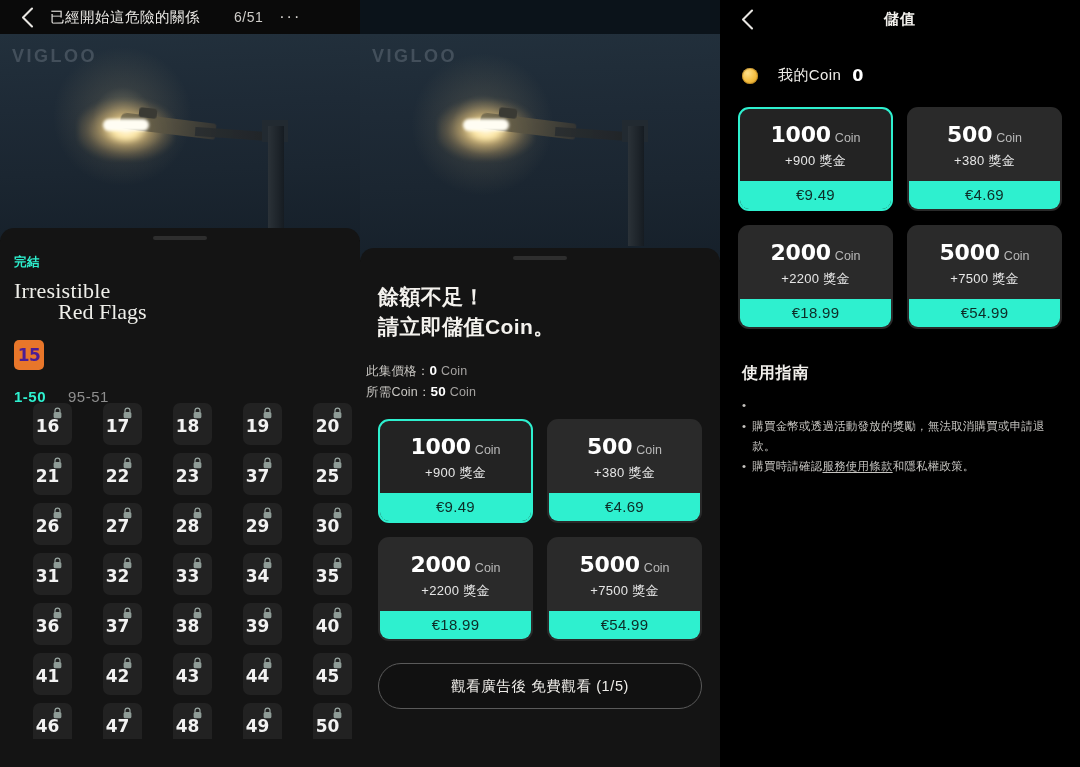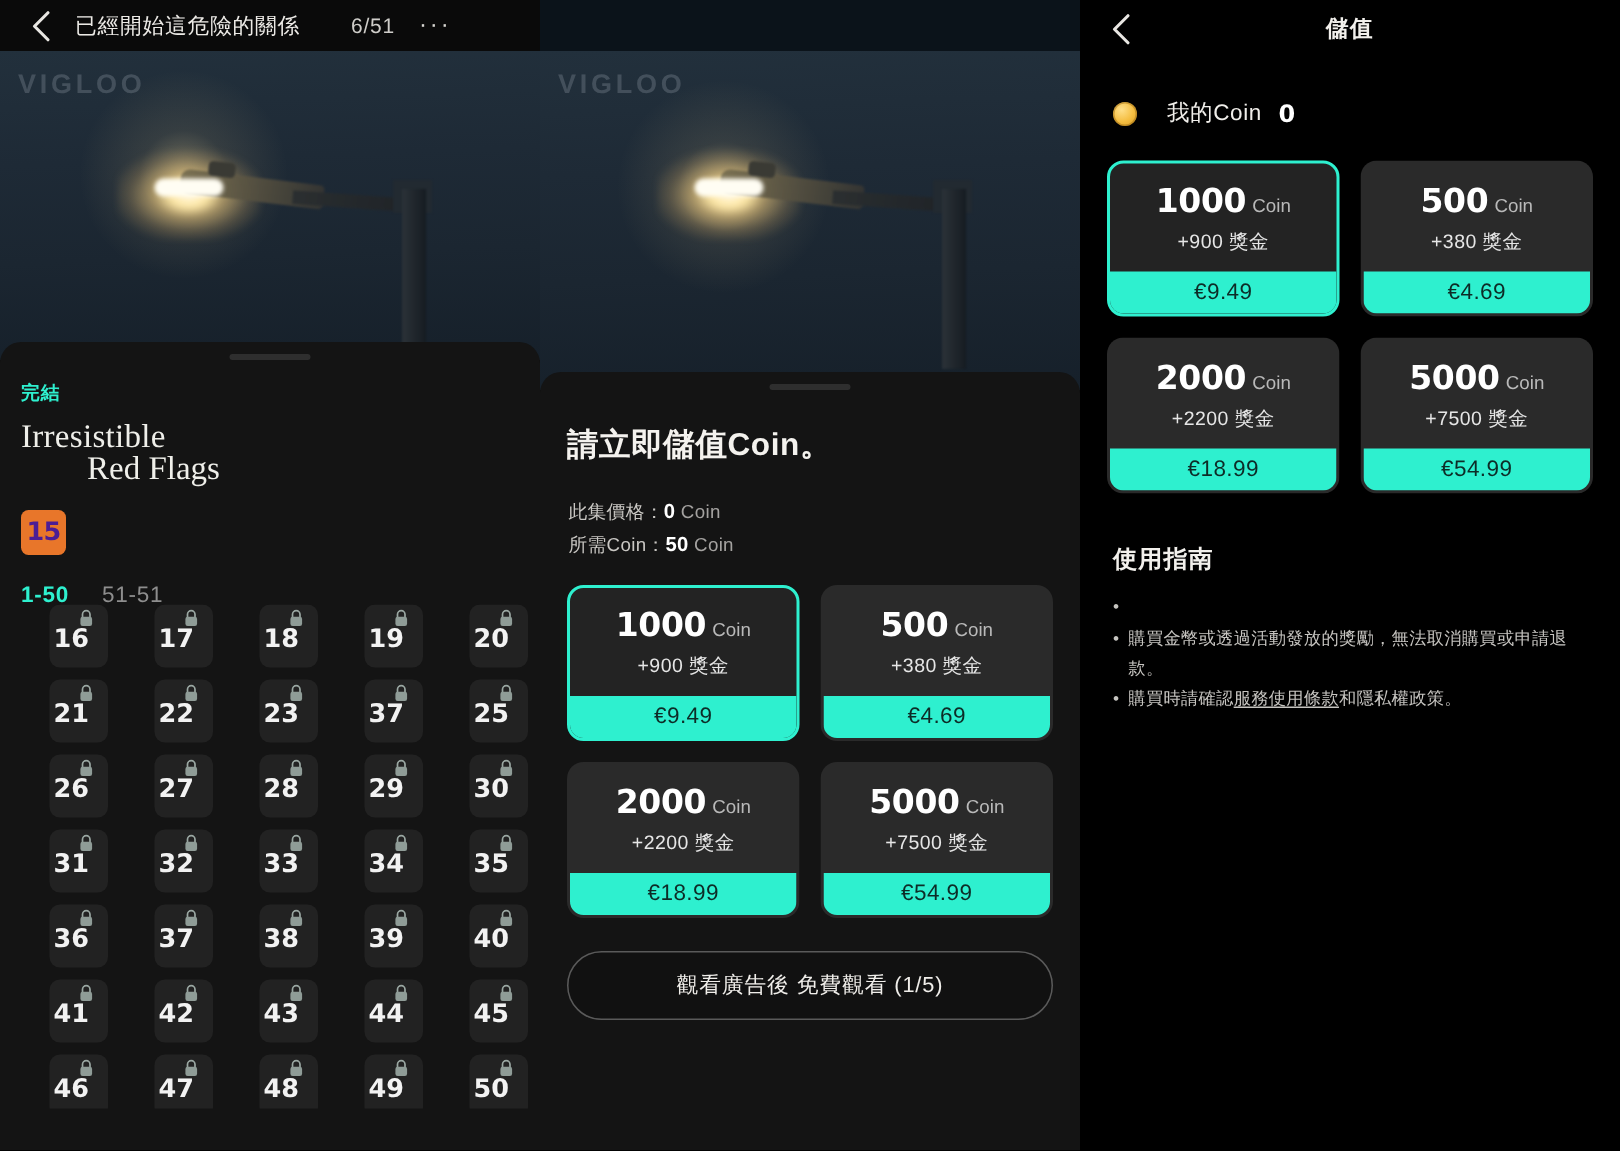--- a/index.html
+++ b/index.html
@@ -124,21 +124,21 @@
     position:relative; left:-5px; top:2px; font-family:"DejaVu Sans",sans-serif;
   }
   .lock{ position:absolute; right:9px; top:3px; }
 
   
   .mid-head{ margin:22px 0 0 18px; }
   .mid-head .mh{
     display:block; color:#f4f2ee; font-size:21px; font-weight:700; line-height:1.42;
     letter-spacing:.4px;
   }
-  .price-lines{ margin:18px 0 0 19px; }
+  .price-lines{ margin:18px 0 0 6px; }
   .price-line{ color:#c9c7c3; font-size:12.5px; line-height:1.62; letter-spacing:.2px;}
   .price-line b{ color:#ffffff; font-weight:700; font-size:13.5px; }
   .price-line .unit{ color:#a4a2a0; }
 
   
   .coin-grid{ display:grid; grid-template-columns:1fr 1fr; gap:14px 14px; }
   .coin-grid-mid{ margin:16px 18px 0 18px; }
   .coin-grid-right{ margin:0 18px 0 18px; }
 
   .coin-card{
@@ -220,21 +220,21 @@
 
       <div class="series-title">
         <span class="l1"><span class="title-w">Irresistible</span></span>
         <span class="l2"><span class="title-w">Red Flags</span></span>
       </div>
 
       <div class="age-badge">15</div>
 
       <div class="range-tabs">
         <div class="range-tab active">1-50</div>
-        <div class="range-tab">51-51</div>
+        <div class="range-tab">95-51</div>
       </div>
 
       <div class="ep-grid" id="ep-grid" style="margin-top: -2px;">
           <div class="ep-tile">
             <span class="num">16</span>
             <span class="lock"><svg width="11" height="13" viewBox="0 0 11 13" fill="none">
                 <path d="M3 5.2V3.6a2.5 2.5 0 0 1 5 0v1.6" stroke="#9aa7a2" stroke-width="1.15" stroke-linecap="round"></path>
                 <rect x="1.6" y="5.1" width="7.8" height="6.2" rx="1.5" fill="#8f9c97"></rect>
               </svg></span>
           </div>
@@ -491,20 +491,21 @@
       <div class="lamp-box"></div>
       <div class="lamp-pole"></div>
       <div class="watermark">VIGLOO</div>
     </div>
     <div style="position:absolute;top:0;left:0;right:0;height:34px;background:#0b131a;"></div>
 
     <div class="sheet sheet-mid">
       <div class="grab"></div>
 
       <div class="mid-head">
+        <span class="mh">餘額不足！</span>
         <span class="mh">請立即儲值Coin。</span>
       </div>
 
       <div class="price-lines">
         <div class="price-line">
           <span>此集價格：</span><b>0</b>
           <span class="unit">Coin</span>
         </div>
         <div class="price-line">
           <span>所需Coin：</span><b>50</b>

